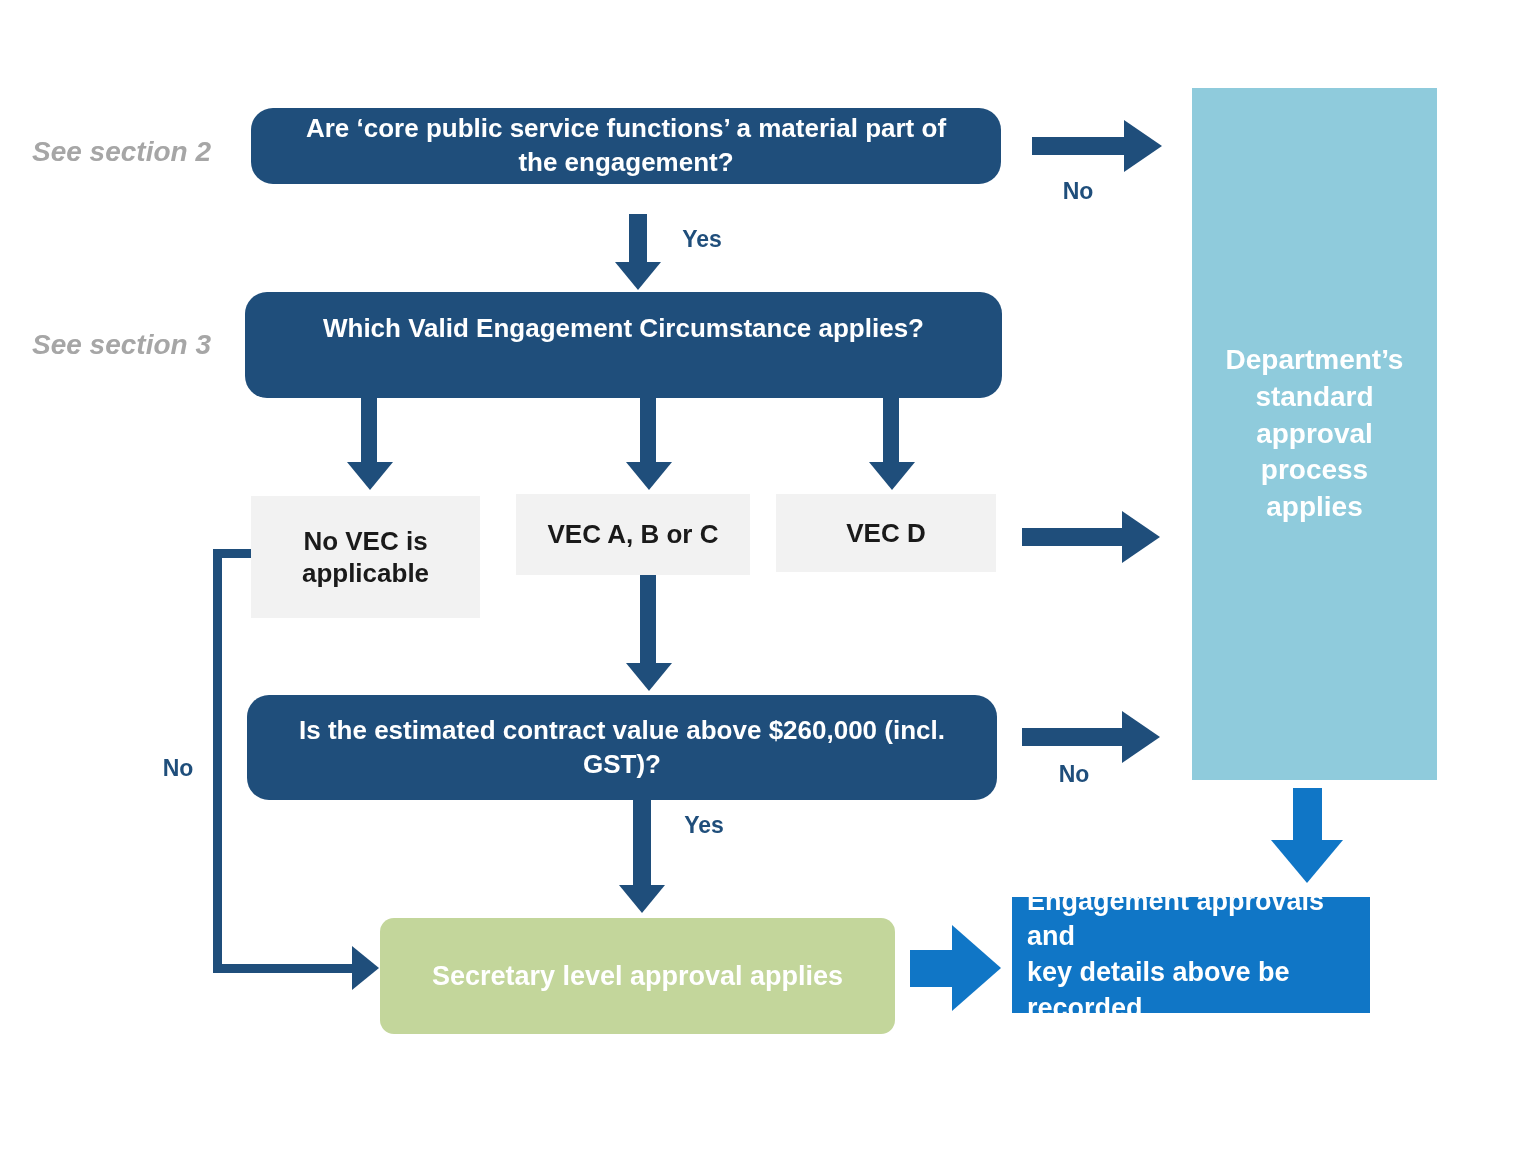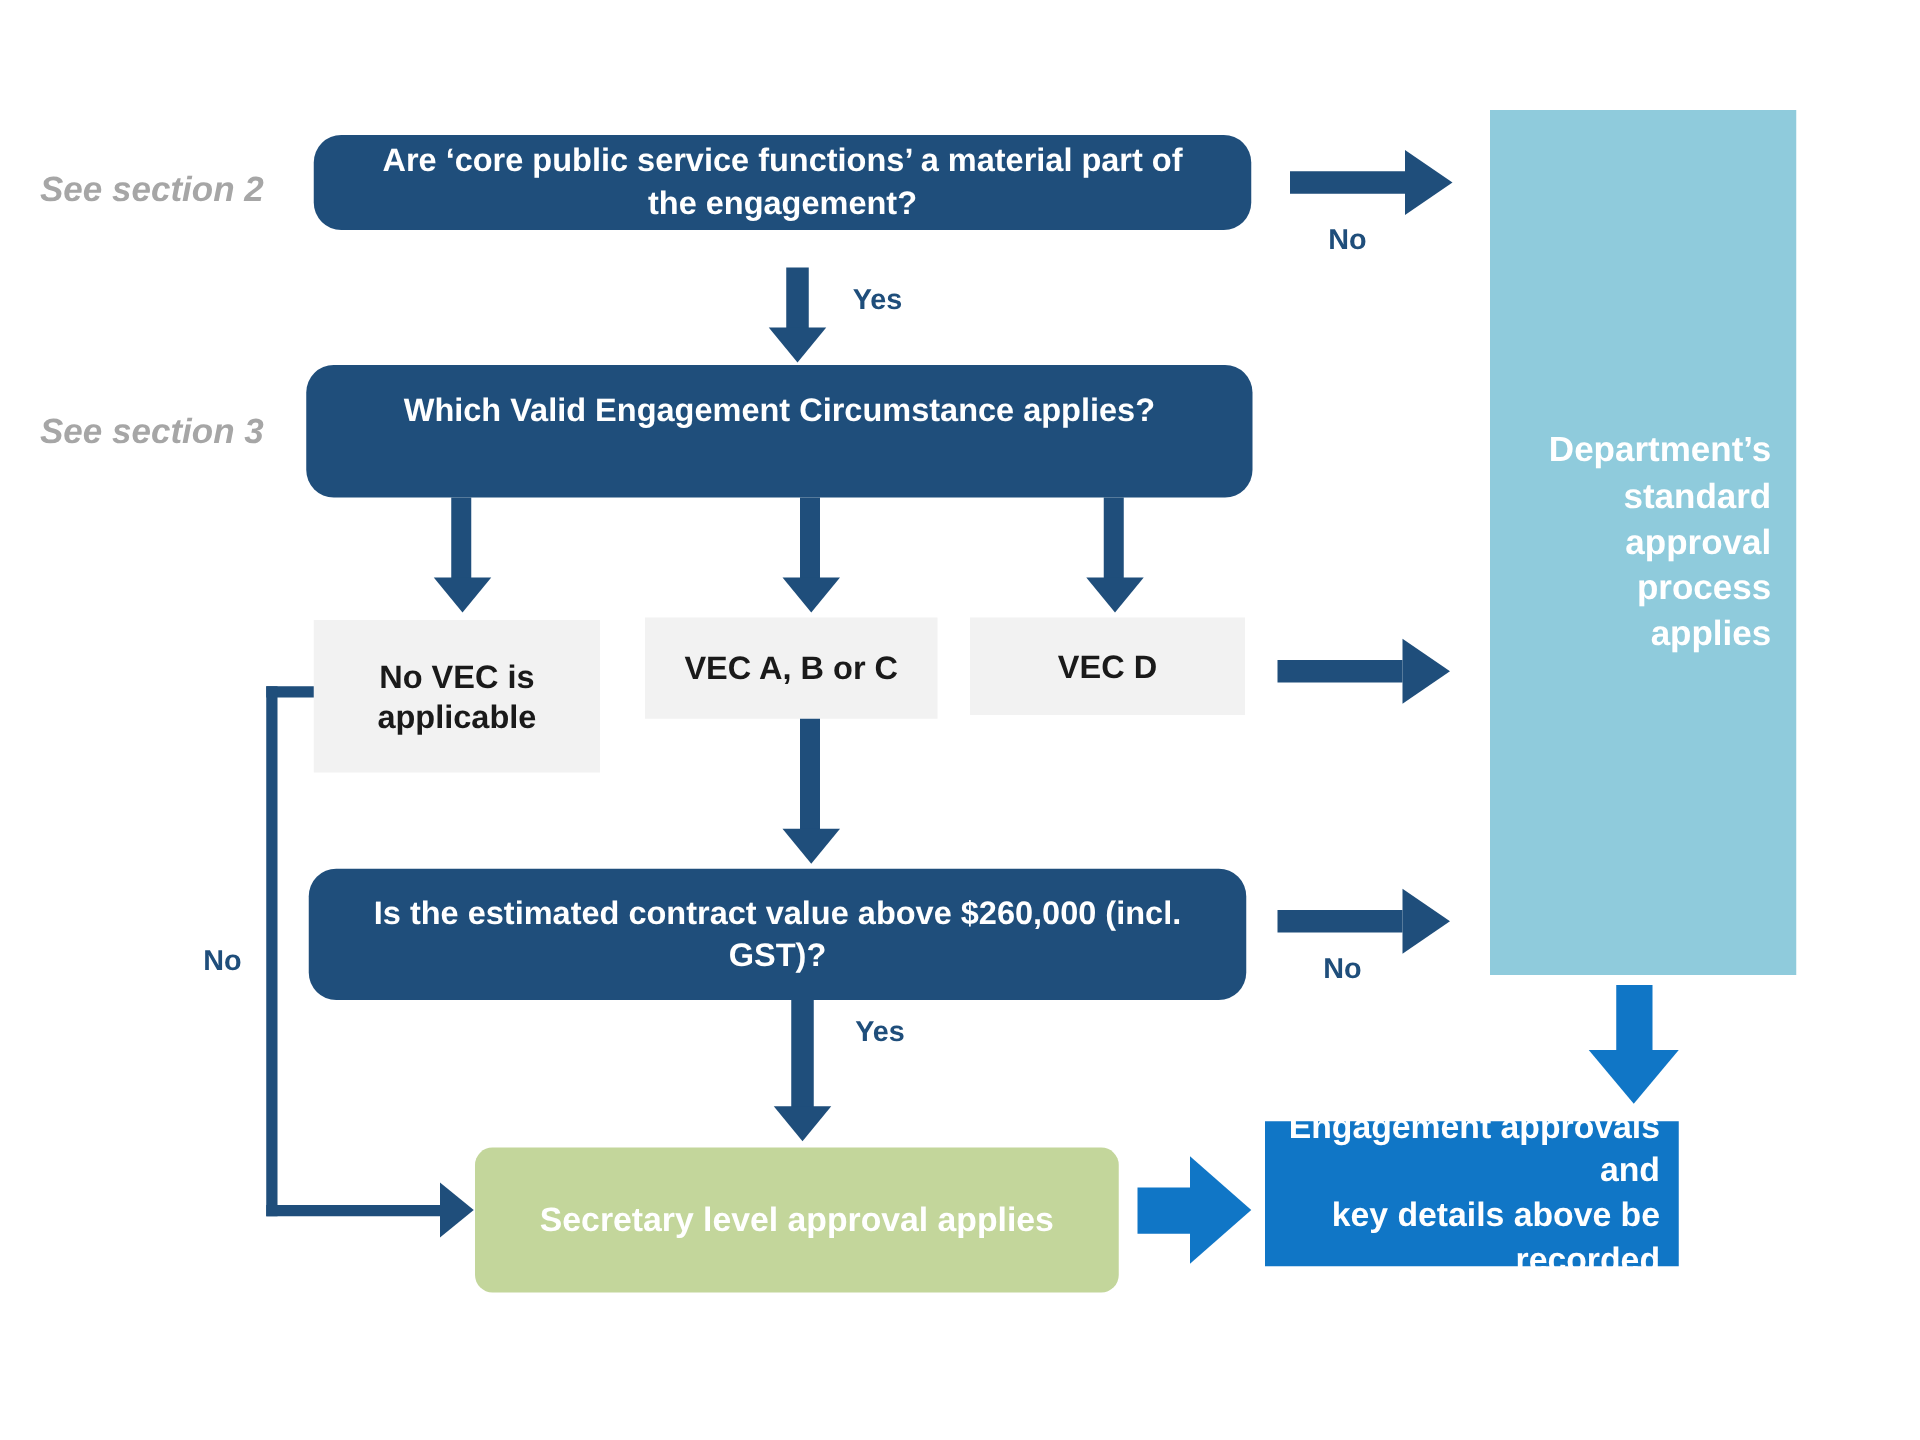--- a/index.html
+++ b/index.html
@@ -6,21 +6,21 @@
   .stage{
     position:relative;width:1536px;height:1152px;background:#ffffff;
     font-family:"Liberation Sans",sans-serif;overflow:hidden;
   }
   .node{
     position:absolute;display:flex;align-items:center;justify-content:center;
     text-align:center;font-weight:bold;box-sizing:border-box;
   }
   .navy{background:#1F4E7B;color:#ffffff;border-radius:22px;font-size:26px;line-height:1.3;}
   .graybox{background:#F2F2F2;color:#1a1a1a;font-size:26px;line-height:1.25;}
-  .lightblue{background:#8FCBDC;color:#ffffff;font-size:28px;line-height:1.32;text-align:right;}
+  .lightblue{background:#8FCBDC;color:#ffffff;font-size:28px;line-height:1.32;}
   .greenbox{background:#C3D69B;color:#ffffff;font-size:27px;}
   .brightbox{background:#1076C6;color:#ffffff;font-size:27px;line-height:1.32;
     justify-content:flex-start;text-align:left;padding:0 15px;}
   .shaft{position:absolute;background:#1F4E7B;}
   .head-right{position:absolute;width:0;height:0;
     border-top:26px solid transparent;border-bottom:26px solid transparent;
     border-left:38px solid #1F4E7B;}
   .head-down{position:absolute;width:0;height:0;
     border-left:23px solid transparent;border-right:23px solid transparent;
     border-top:28px solid #1F4E7B;}
@@ -95,20 +95,20 @@
   <div class="node lightblue" style="left:1192px;top:88px;width:245px;height:692px;padding:0 20px;">Department’s standard approval process applies</div>
 
   <div class="node greenbox" style="left:380px;top:918px;width:515px;height:116px;border-radius:14px;">Secretary level approval applies</div>
 
   <div class="bshaft" style="left:910px;top:950px;width:44px;height:37px;"></div>
   <div class="bhead-right" style="left:952px;top:925px;"></div>
 
   <div class="bshaft" style="left:1293px;top:788px;width:29px;height:54px;"></div>
   <div class="bhead-down" style="left:1271px;top:840px;"></div>
 
-  <div class="node brightbox" style="left:1012px;top:897px;width:331px;height:116px;text-align:right;">
+  <div class="node brightbox" style="left:1012px;top:897px;width:358px;height:116px;">
     <div>
       <div>Engagement approvals and</div>
       <div>key details above be recorded</div>
     </div>
   </div>
 
 </div>
 
 </body></html>

